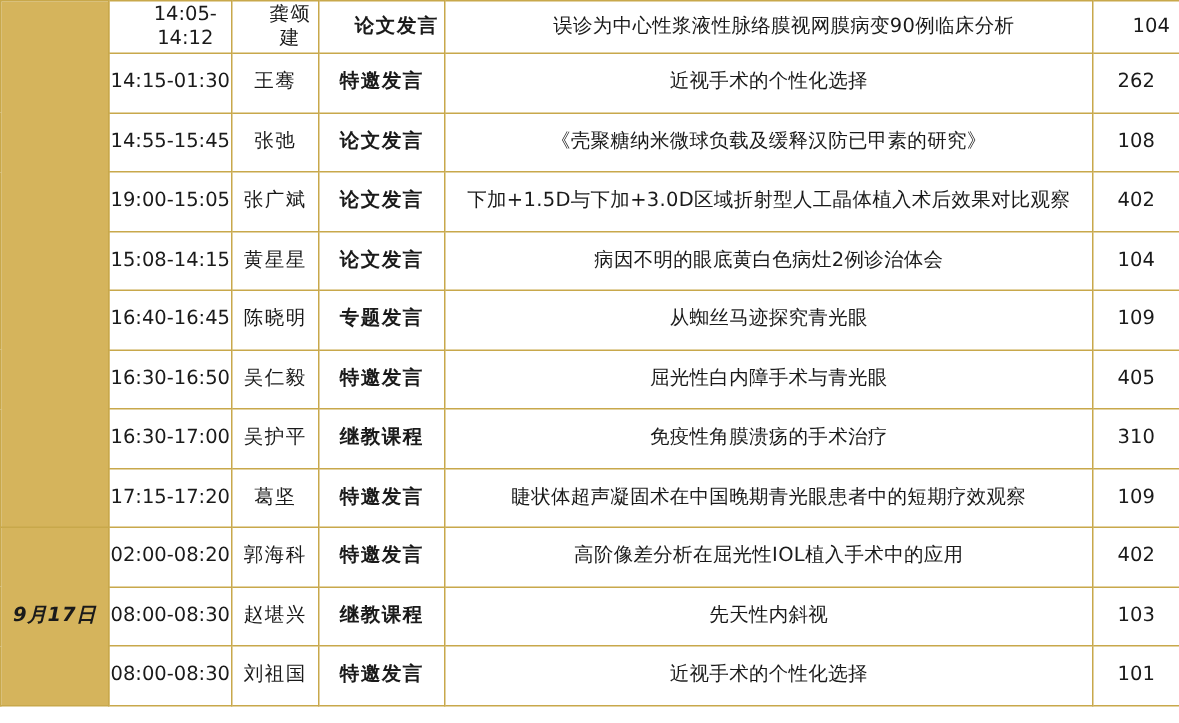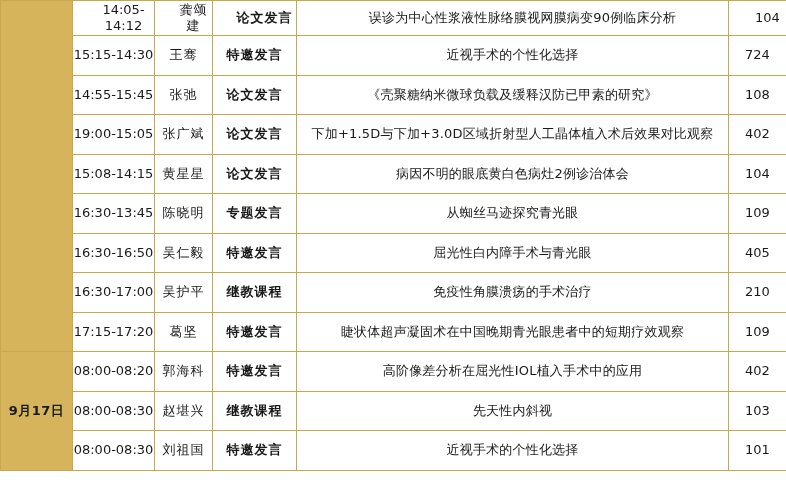--- a/index.html
+++ b/index.html
@@ -41,20 +41,21 @@
   col.c-title { width: 432px; }
   col.c-room  { width: 58px; }
 
   .daycell {
     background: #d5b45c;
     color: #ffffff;
     font-size: 12.5px;
     font-weight: bold;
     letter-spacing: 0.5px;
     vertical-align: middle;
+    font-style: italic;
   }
   .daycell.blank {
     background: #d5b45c;
   }
   .time {
     font-size: 12.5px;
     letter-spacing: 0;
   }
   .name {
     font-size: 13px;
@@ -94,25 +95,25 @@
       <tr class="first-row">
         <td class="daycell blank" rowspan="9"></td>
         <td class="time">14:05-14:12</td>
         <td class="name">龚颂建</td>
         <td class="type">论文发言</td>
         <td class="title">误诊为中心性浆液性脉络膜视网膜病变90例临床分析</td>
         <td class="room">104</td>
       </tr>
 
       <tr>
-        <td class="time">15:15-14:30</td>
+        <td class="time">14:15-01:30</td>
         <td class="name">王骞</td>
         <td class="type">特邀发言</td>
         <td class="title">近视手术的个性化选择</td>
-        <td class="room">724</td>
+        <td class="room">262</td>
       </tr>
 
       <tr>
         <td class="time">14:55-15:45</td>
         <td class="name">张弛</td>
         <td class="type">论文发言</td>
         <td class="title">《壳聚糖纳米微球负载及缓释汉防已甲素的研究》</td>
         <td class="room">108</td>
       </tr>
 
@@ -126,54 +127,54 @@
 
       <tr>
         <td class="time">15:08-14:15</td>
         <td class="name">黄星星</td>
         <td class="type">论文发言</td>
         <td class="title">病因不明的眼底黄白色病灶2例诊治体会</td>
         <td class="room">104</td>
       </tr>
 
       <tr>
-        <td class="time">16:30-13:45</td>
+        <td class="time">16:40-16:45</td>
         <td class="name">陈晓明</td>
         <td class="type">专题发言</td>
         <td class="title">从蜘丝马迹探究青光眼</td>
         <td class="room">109</td>
       </tr>
 
       <tr>
         <td class="time">16:30-16:50</td>
         <td class="name">吴仁毅</td>
         <td class="type">特邀发言</td>
         <td class="title">屈光性白内障手术与青光眼</td>
         <td class="room">405</td>
       </tr>
 
       <tr>
         <td class="time">16:30-17:00</td>
         <td class="name">吴护平</td>
         <td class="type">继教课程</td>
         <td class="title">免疫性角膜溃疡的手术治疗</td>
-        <td class="room">210</td>
+        <td class="room">310</td>
       </tr>
 
       <tr>
         <td class="time">17:15-17:20</td>
         <td class="name">葛坚</td>
         <td class="type">特邀发言</td>
         <td class="title">睫状体超声凝固术在中国晚期青光眼患者中的短期疗效观察</td>
         <td class="room">109</td>
       </tr>
 
       <tr>
         <td class="daycell" rowspan="3">9月17日</td>
-        <td class="time">08:00-08:20</td>
+        <td class="time">02:00-08:20</td>
         <td class="name">郭海科</td>
         <td class="type">特邀发言</td>
         <td class="title">高阶像差分析在屈光性IOL植入手术中的应用</td>
         <td class="room">402</td>
       </tr>
 
       <tr>
         <td class="time">08:00-08:30</td>
         <td class="name">赵堪兴</td>
         <td class="type">继教课程</td>

